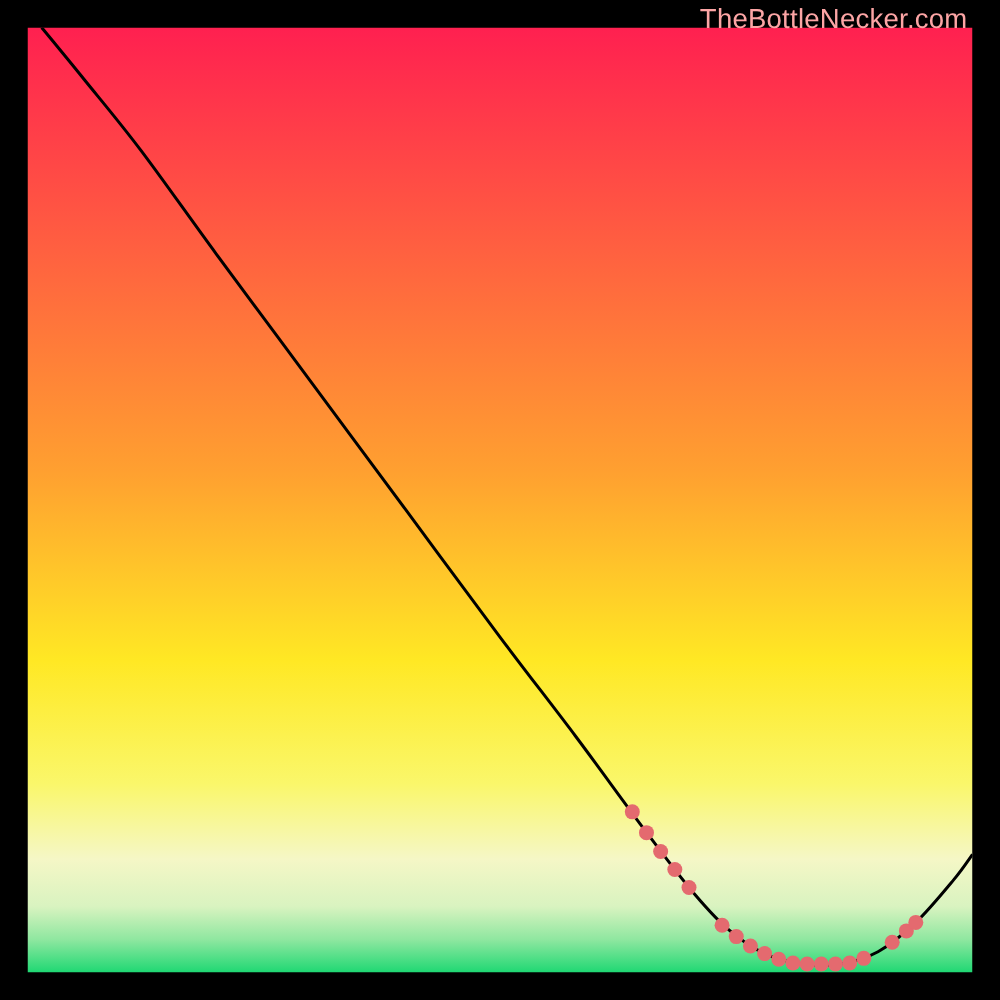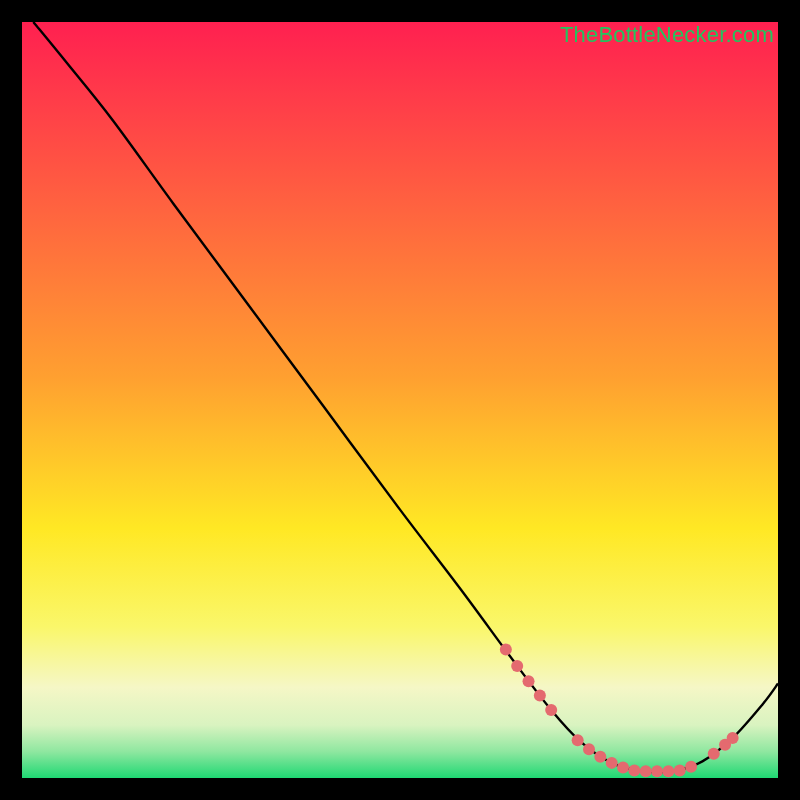--- a/index.html
+++ b/index.html
@@ -23,26 +23,25 @@
     position: absolute;
     left: 0;
     top: 0;
     width: 756px;
     height: 756px;
   }
   .watermark {
     position: absolute;
     top: 2px;
     right: 26px;
-    color: #22c55e;
+    color: #fca5a5;
     font-size: 22px;
     font-weight: 500;
     letter-spacing: 0.2px;
     user-select: none;
-    margin-top: 20px;
   }
 </style>
 </head>
 <body>
 
 <div class="frame">
   <svg class="plot-area" viewBox="0 0 756 756" preserveAspectRatio="none">
     <defs>
       <linearGradient id="bg-grad" x1="0" y1="0" x2="0" y2="1">
           <stop offset="0%" stop-color="#ff2050"></stop>

